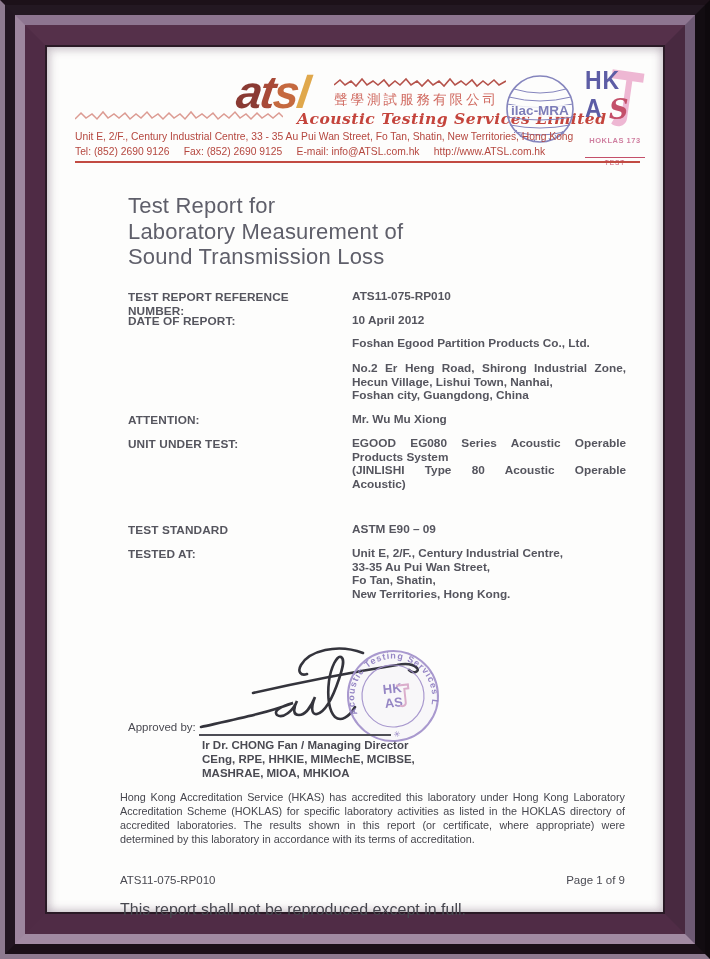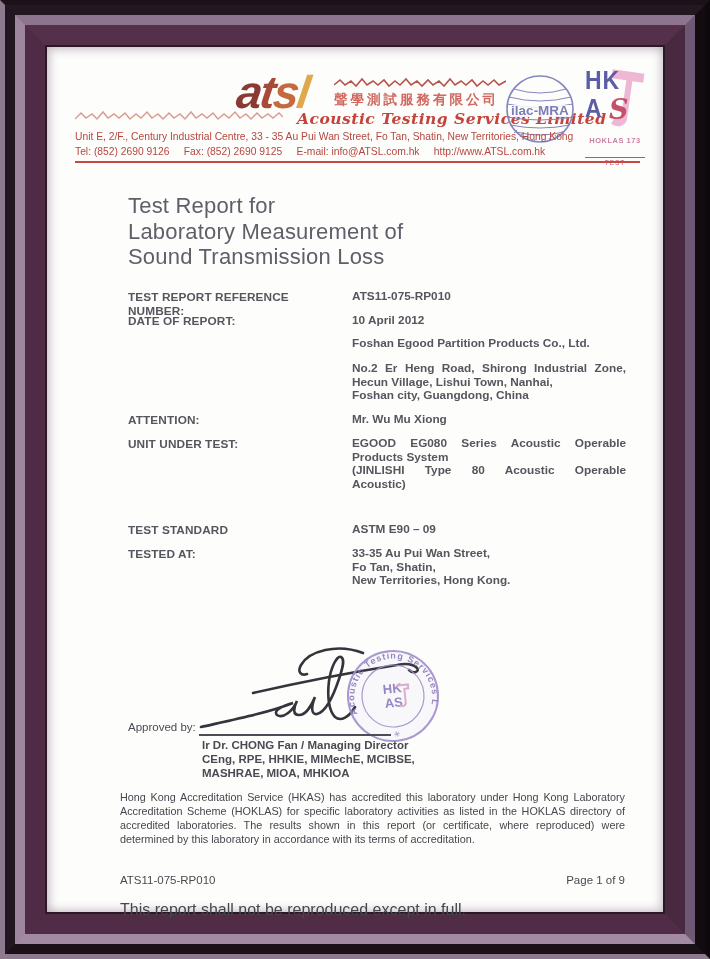--- a/index.html
+++ b/index.html
@@ -13,21 +13,21 @@
   .f4 { border:20px solid; border-color:#55304a #482940 #502c46 #4f2b45; }
   .f5 { border:2px solid #2a1a26; }
   .page { position:relative; width:100%; height:100%; background:#fdfdfc;
           box-shadow: inset 3px 3px 10px rgba(90,65,90,.28), inset -3px -3px 8px rgba(90,65,90,.22); }
   .abs { position:absolute; }
   
   .atsl-word { left:190px; top:22px; font-size:46px; font-weight:bold; font-style:italic;
                letter-spacing:-2px; transform:skewX(-8deg); line-height:1; }
   .atsl-a { color:#8a3a33; } .atsl-t { color:#a84a38; } .atsl-s { color:#c5693f; }
   .atsl-l { color:#e0a84c; font-weight:bold; }
-  .cjk-name { left:287px; top:44px; font-size:13.5px; letter-spacing:3px; color:#d06a60; font-weight:bold; }
+  .cjk-name { left:287px; top:44px; font-size:13.5px; letter-spacing:3px; color:#d06a60; font-weight:normal; }
   .script-name { left:250px; top:62px; font-family:"DejaVu Serif", serif; font-style:italic;
                  font-weight:bold; font-size:15.5px; color:#c4443c; letter-spacing:.5px; }
   .addr1 { left:28px; top:84px; font-size:10.3px; color:#b5473f; white-space:pre; width:570px; }
   .addr2 { left:28px; top:99px; font-size:10.3px; color:#b5473f; white-space:pre; }
   .red-rule { left:28px; top:114px; width:565px; height:2px; background:#c24b42; }
   .ilac { left:457px; top:26px; }
   .hkas { left:538px; top:20px; width:60px; text-align:center; }
   .hoklas-line { font-size:7.5px; font-weight:bold; color:#cf7fa0; border-bottom:1.5px solid #c4506a;
                  padding-bottom:12px; margin-top:1px; letter-spacing:.5px; }
   .hoklas-test { font-size:6.5px; color:#c4506a; letter-spacing:1px; margin-top:1px; }
@@ -141,20 +141,21 @@
         <div>Products System</div>
         <div class="just">(JINLISHI Type 80 Acoustic Operable</div>
         <div>Acoustic)</div>
       </div>
 
       <div class="abs lab" style="top:476px">TEST STANDARD</div>
       <div class="abs val" style="top:476px">ASTM E90 – 09</div>
 
       <div class="abs lab" style="top:500px">TESTED AT:</div>
       <div class="abs val" style="top:500px">
+        <div>Unit E, 2/F., Century Industrial Centre,</div>
         <div>33-35 Au Pui Wan Street,</div>
         <div>Fo Tan, Shatin,</div>
         <div>New Territories, Hong Kong.</div>
       </div>
 
       <svg class="abs sig-svg" width="240" height="92" viewBox="0 0 240 92">
         <g fill="none" stroke="#34343c" stroke-width="2.6" stroke-linecap="round">
           <path d="M4,82 C40,74 70,68 96,58 C84,61 76,66 80,70 C86,74 96,66 100,56 C96,64 96,70 102,70 C108,70 114,62 118,52 C114,62 114,70 120,69 C128,67 136,52 142,34 C146,22 148,14 144,12 C140,10 134,22 132,36 C130,52 132,66 138,72 C144,77 152,72 158,62"></path>
           <path d="M166,8 C140,-2 112,6 104,20 C100,27 104,31 110,29"></path>
           <path d="M56,48 C100,38 150,28 200,20 C210,18 216,19 220,23 C223,27 216,29 212,25"></path>
@@ -180,21 +181,21 @@
       <div class="abs sig-line"></div>
       <div class="abs sig-name">
         <div>Ir Dr. CHONG Fan / Managing Director</div>
         <div>CEng, RPE, HHKIE, MIMechE, MCIBSE,</div>
         <div>MASHRAE, MIOA, MHKIOA</div>
       </div>
 
       <div class="abs disclaimer">
         <div class="just">Hong Kong Accreditation Service (HKAS) has accredited this laboratory under Hong Kong Laboratory</div>
         <div class="just">Accreditation Scheme (HOKLAS) for specific laboratory activities as listed in the HOKLAS directory of</div>
-        <div class="just">accredited laboratories. The results shown in this report (or certificate, where reproduced) were</div>
+        <div class="just">accredited laboratories. The results shown in this report (or certificate, where appropriate) were</div>
         <div>determined by this laboratory in accordance with its terms of accreditation.</div>
       </div>
 
       <div class="abs repro">This report shall not be reproduced except in full.</div>
       <div class="abs foot-left">ATS11-075-RP010</div>
       <div class="abs foot-right">Page 1 of 9</div>
 
      </div>
     </div>
    </div>

